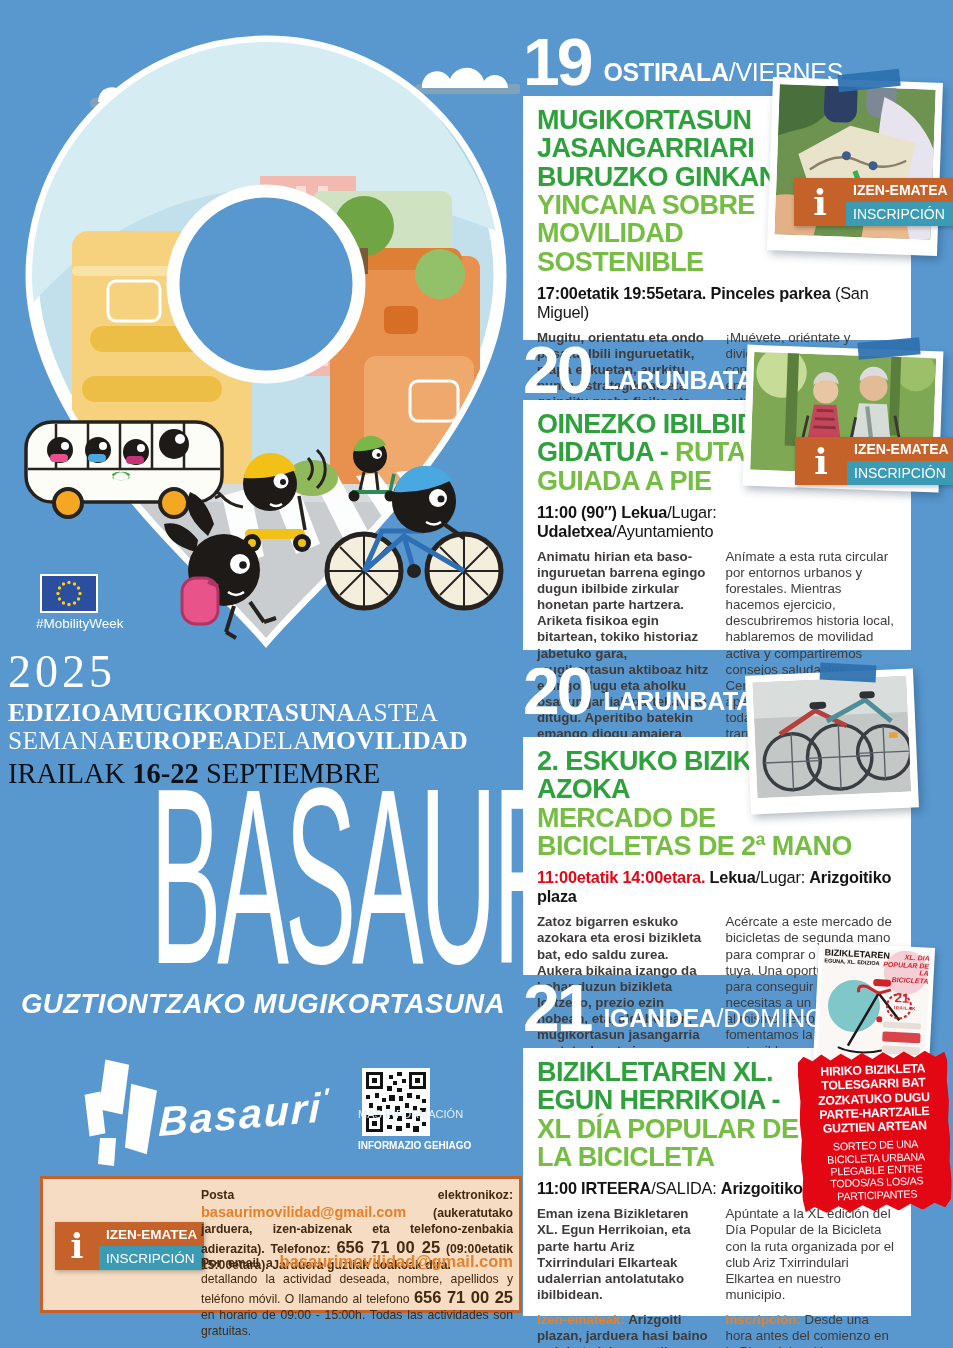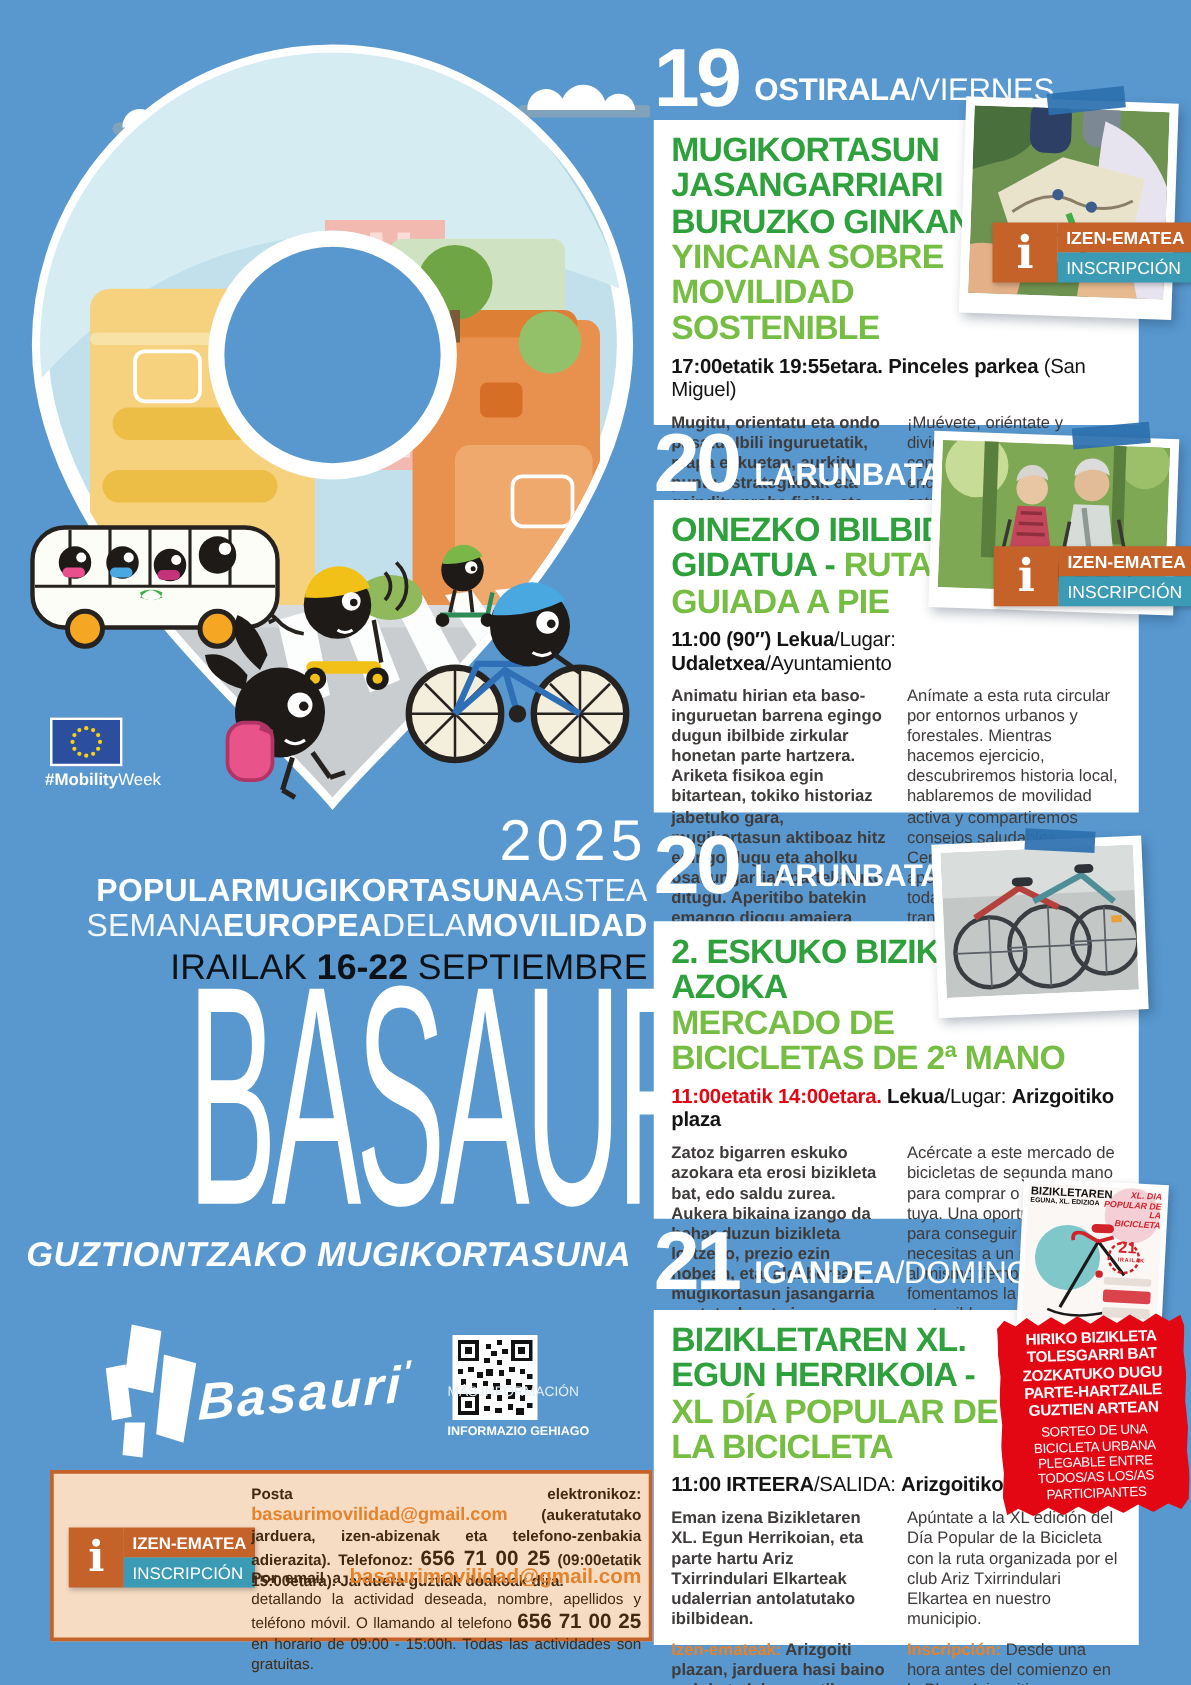--- a/index.html
+++ b/index.html
@@ -3,23 +3,23 @@
 <meta charset="utf-8">
 <style>
   * { margin:0; padding:0; box-sizing:border-box; }
   body { background:#3a6f9e; font-family:"Liberation Sans", sans-serif; }
   .page { position:relative; width:953px; height:1348px; background:#5898CF; overflow:hidden; margin:0 auto; }
 
   
   .pin-wrap { position:absolute; left:12px; top:26px; width:508px; height:622px; }
   .euflag { position:absolute; left:40px; top:574px; width:58px; height:39px; background:#2C4E9E; border:2px solid #fff; }
   .hashtag { position:absolute; left:36px; top:616px; color:#fff; font-size:13.5px; }
-  .hashtag b { font-weight:700; }
-
-  .head-center { position:absolute; left:8px; width:510px; text-align:right; color:#fff; }
+  .hashtag b { font-weight:400; }
+
+  .head-center { position:absolute; left:8px; width:510px; text-align:left; color:#fff;font-family:Liberation Serif, serif; }
   .year { top:645px; font-size:46px; font-weight:400; letter-spacing:4px; }
   .l12 { font-size:25.5px; line-height:1.12; letter-spacing:0.2px; }
   .l1 { top:699px; } .l2 { top:727px; }
   .l12 b { font-weight:700; } .l12 .lt { font-weight:400; opacity:.93; }
   .l3 { top:758px; font-size:28.5px; color:#0E1216; font-weight:400; }
   .l3 b { font-weight:700; }
   .city { position:absolute; top:774px; left:0; width:526px; text-align:center; color:#fff;
           font-size:250px; line-height:0.82; font-weight:400; letter-spacing:-10px;
           transform:scaleX(0.43); transform-origin:50% 0; white-space:nowrap; }
   .slog { position:absolute; left:8px; width:510px; text-align:center; color:#fff; font-style:italic; font-weight:700; }
@@ -268,21 +268,21 @@
           <circle cx="17.5" cy="23" r="1.7"></circle>
         <circle cx="16" cy="17.5" r="1.7"></circle>
           <circle cx="17.5" cy="12" r="1.7"></circle>
           <circle cx="21.5" cy="8" r="1.7"></circle>
       </g>
     </svg>
   </div>
   <div class="hashtag"><b>#Mobility</b><span>Week</span></div>
 
   <div class="head-center year">2025</div>
-  <div class="head-center l12 l1"><b>POPULAR</b><b>MUGIKORTASUNA</b><span class="lt">ASTEA</span></div>
+  <div class="head-center l12 l1"><b>EDIZIOA</b><b>MUGIKORTASUNA</b><span class="lt">ASTEA</span></div>
   <div class="head-center l12 l2"><span class="lt">SEMANA</span><b>EUROPEA</b><span class="lt">DELA</span><b>MOVILIDAD</b></div>
   <div class="head-center l3"><span>IRAILAK </span><b>16-22</b><span> SEPTIEMBRE</span></div>
 
   <div class="city">BASAURI</div>
 
   <div class="slog slog1">GUZTIONTZAKO MUGIKORTASUNA</div>
 
   <div class="logo-mark">
     <svg width="80" height="110" viewBox="0 0 80 110" fill="#fff">
       <polygon points="20,2 44,6 40,56 16,52" transform="rotate(3 30 28)"></polygon>

